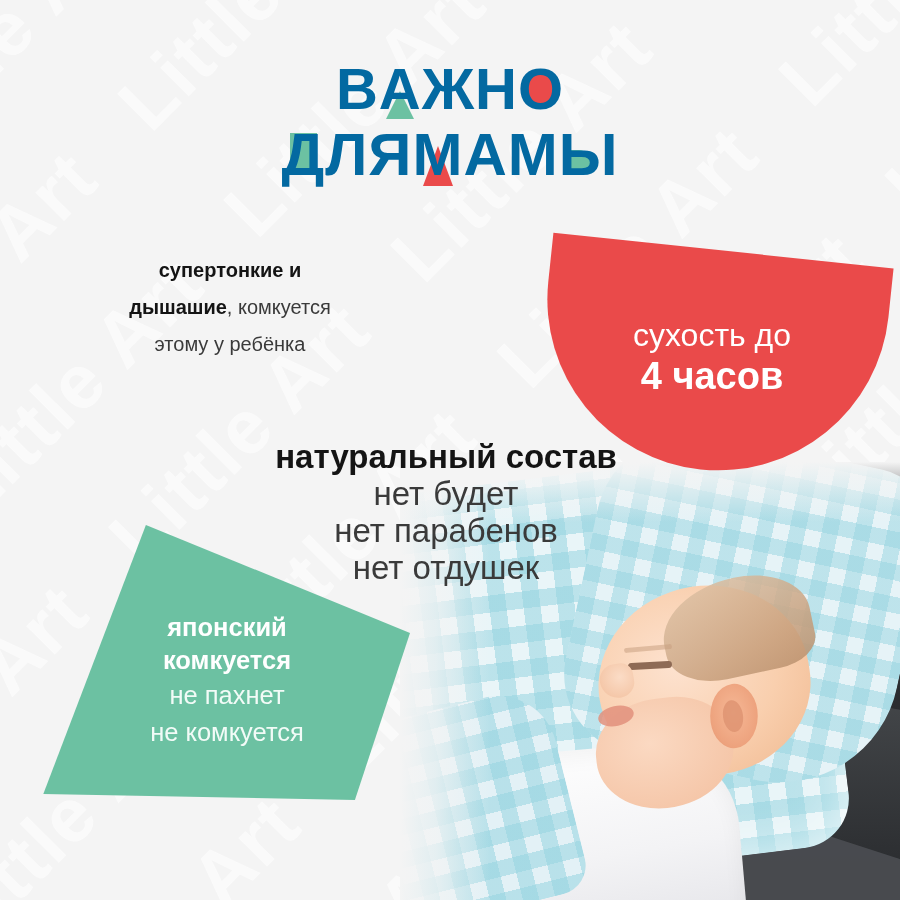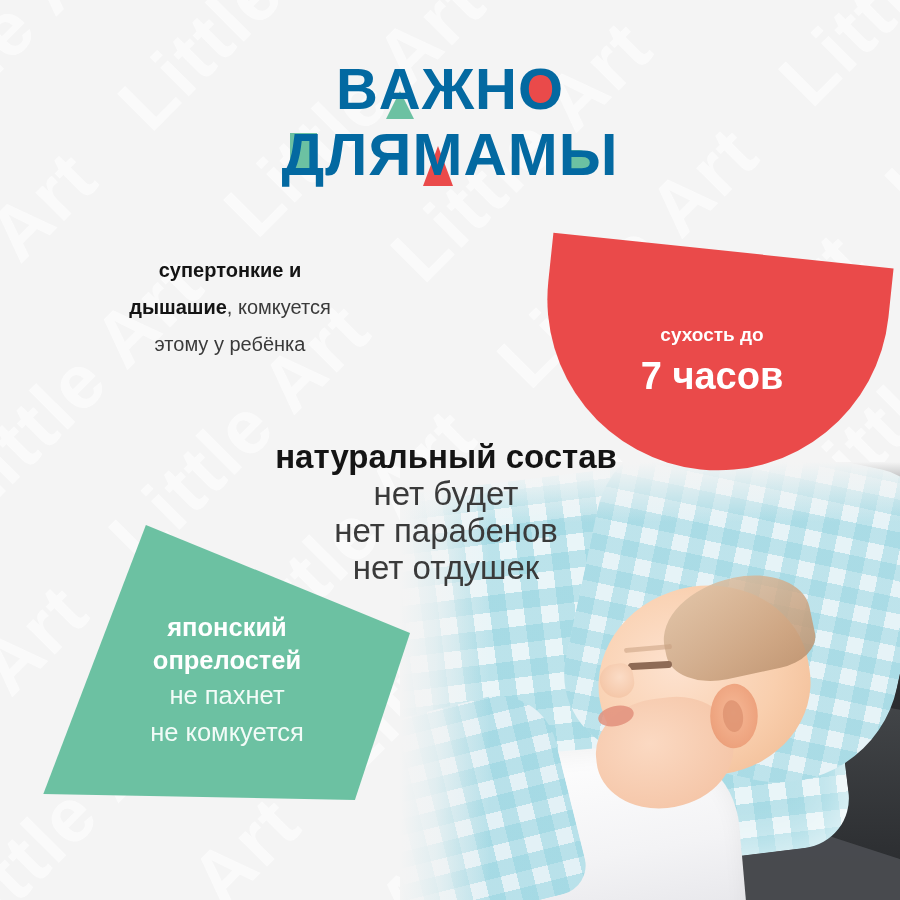--- a/index.html
+++ b/index.html
@@ -382,21 +382,21 @@
   }
   .semi-text {
     position: absolute;
     left: 0;
     top: 68px;
     width: 342px;
     text-align: center;
     color: #ffffff;
     z-index: 2;
   }
-  .semi-text .l1 { font-size: 19px; line-height: 34px; font-weight: 700; text-align: center; }
+  .semi-text .l1 { font-size: 32px; line-height: 34px; font-weight: 400; text-align: center; }
   .semi-text .l2 { font-size: 38px; line-height: 48px; font-weight: 700; }
 
   
   .quad-wrap {
     position: absolute;
     left: 30px;
     top: 515px;
     width: 380px;
     height: 300px;
     z-index: 3;
@@ -530,36 +530,36 @@
     <div>
       <span class="lead">дышашие</span><span class="reg">, комкуется</span>
     </div>
     <div class="reg">этому у ребёнка</div>
   </div>
 
   <div class="semi-wrap">
     <div class="semi-shape"></div>
     <div class="semi-text">
       <div class="l1">сухость до</div>
-      <div class="l2">7 часов</div>
+      <div class="l2">4 часов</div>
     </div>
   </div>
 
   <div class="txt-block" id="block-natural">
     <div>
       <span class="lead">натуральный состав</span>
     </div>
     <div class="reg">нет будет</div>
     <div class="reg">нет парабенов</div>
     <div class="reg">нет отдушек</div>
   </div>
 
   <div class="quad-wrap">
     <div class="quad-shape"></div>
     <div class="quad-text">
       <div class="l-b">японский</div>
-      <div class="l-b">опрелостей</div>
+      <div class="l-b">комкуется</div>
       <div class="l-r">не пахнет</div>
       <div class="l-r">не комкуется</div>
     </div>
   </div>
 
 </div>
 
 </body></html>

